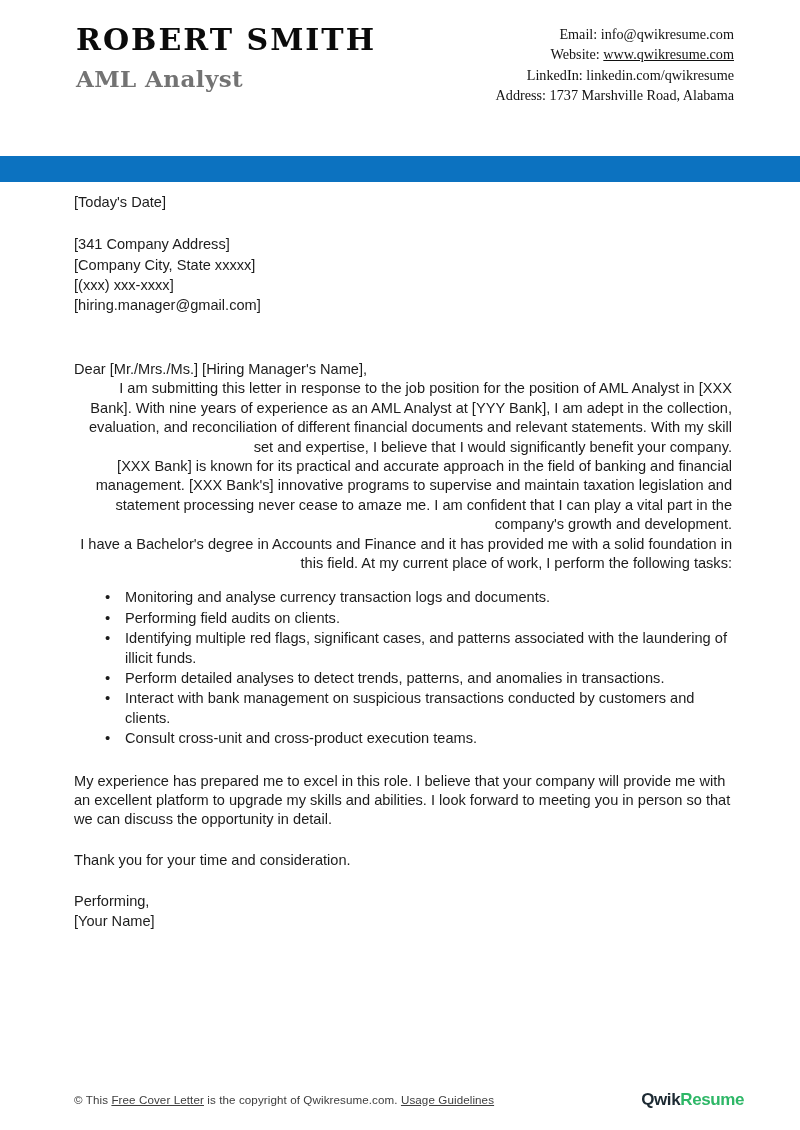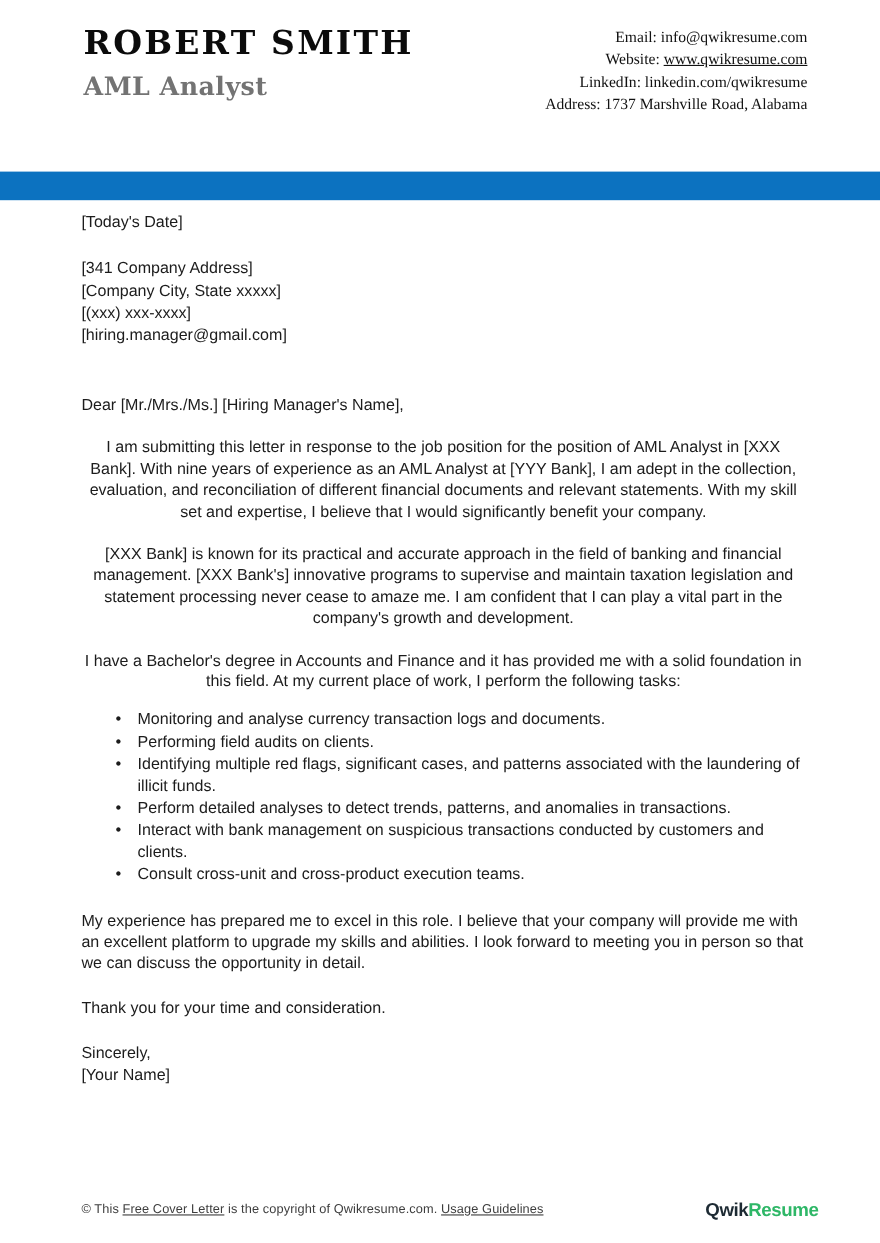--- a/index.html
+++ b/index.html
@@ -97,22 +97,21 @@
   .recipient-block {
     margin-top: 22px;
   }
   .recipient-block div {
     line-height: 1.38;
   }
   .salutation {
     margin-top: 45px;
   }
   .para {
-    margin-top: 19px;
-    text-align: center;
+    text-align: right;
   }
   .bullets {
     margin: 15px 0 0 0;
     padding: 0;
     list-style: none;
   }
   .bullets li {
     position: relative;
     padding-left: 51px;
     margin-bottom: 1px;
@@ -218,21 +217,21 @@
       <li><span class="marker">•</span><span>Perform detailed analyses to detect trends, patterns, and anomalies in transactions.</span></li>
       <li><span class="marker">•</span><span>Interact with bank management on suspicious transactions conducted by customers and clients.</span></li>
       <li><span class="marker">•</span><span>Consult cross-unit and cross-product execution teams.</span></li>
     </ul>
 
     <div class="closing">My experience has prepared me to excel in this role. I believe that your company will provide me with an excellent platform to upgrade my skills and abilities. I look forward to meeting you in person so that we can discuss the opportunity in detail.</div>
 
     <div class="thanks">Thank you for your time and consideration.</div>
 
     <div class="signoff">
-      <div>Sincerely,</div>
+      <div>Performing,</div>
       <div>[Your Name]</div>
     </div>
 
   </div>
 
   <div class="footer">
     <div class="footer-note"><span>© This </span><span class="u">Free Cover Letter</span><span> is the copyright of Qwikresume.com. </span><span class="u">Usage Guidelines</span></div>
     <div class="brand"><span class="qwik">Qwik</span><span class="resume">Resume</span></div>
   </div>
 

